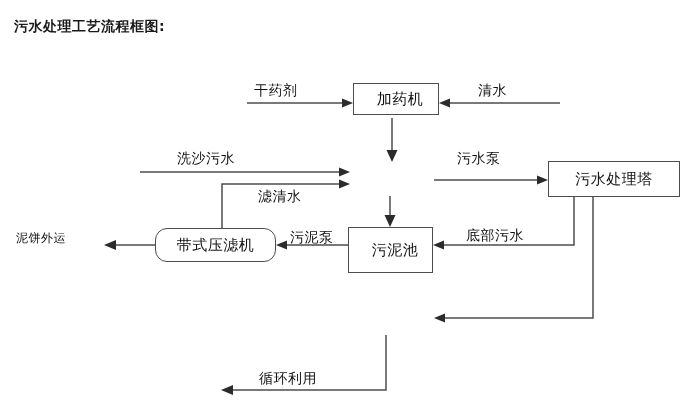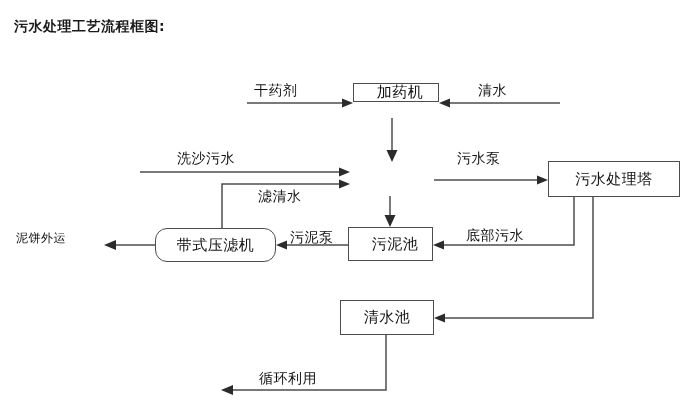--- a/index.html
+++ b/index.html
@@ -139,40 +139,37 @@
       <polygon points="104,245 116,240 116,250"></polygon>
     </g>
 
     <g>
       <polyline points="386,335 386,390 229,390"></polyline>
       <polygon points="221,390 233,385 233,395"></polygon>
     </g>
 
   </svg>
 
-  <div class="node" style="left:353px; top:83px; width:86px; height:19px;padding-left:8px;">
+  <div class="node" style="left:353px; top:83px; width:86px; height:32px;padding-left:8px;">
     <span>加药机</span>
   </div>
 
 
   <div class="node" style="left:548px; top:161px; width:132px; height:36px;font-family:Liberation Mono, monospace;">
     <span>污水处理塔</span>
   </div>
 
   <div class="node" style="left:155px; top:228px; width:121px; height:34px;border-radius:12px;">
     <span>带式压滤机</span>
   </div>
 
-  <div class="node" style="left:348px; top:227px; width:85px; height:34px;padding-left:9px;">
+  <div class="node" style="left:348px; top:227px; width:85px; height:46px;padding-left:9px;">
     <span>污泥池</span>
   </div>
 
-  <div class="node" style="left:340px; top:300px; width:94px; height:35px;">
-    <span>清水池</span>
-  </div>
 
   <div class="edge-label" style="left:254px; top:82px;">干药剂</div>
 
   <div class="edge-label" style="left:478px; top:82px;">清水</div>
 
   <div class="edge-label" style="left:169px; top:150px;margin-left:8px;">洗沙污水</div>
 
   <div class="edge-label" style="left:258px; top:188px;">滤清水</div>
 
   <div class="edge-label" style="left:457px; top:150px;">污水泵</div>

